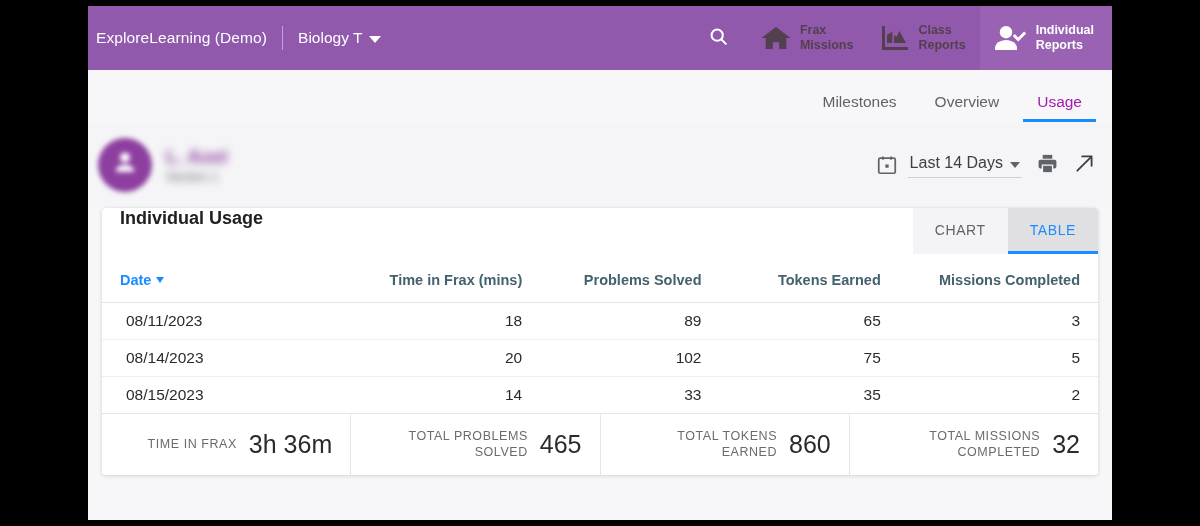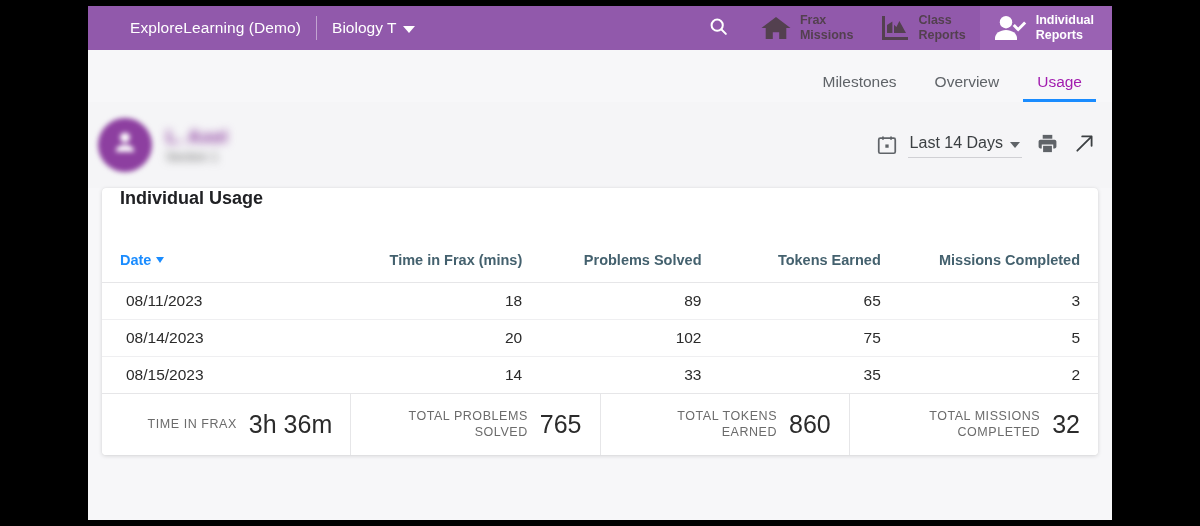--- a/index.html
+++ b/index.html
@@ -17,26 +17,25 @@
     position: absolute;
     left: 88px; top: 6px;
     width: 1024px; height: 514px;
     background: #f7f7f9;
     overflow: hidden;
   }
 
   
   #topbar {
     position: relative;
-    height: 44px;
+    height: 64px;
     background: #9159ab;
     display: flex;
     align-items: stretch;
     color: #fff;
-    padding-left: 34px;
   }
   .brand-zone {
     display: flex; align-items: center;
     padding-left: 8px;
     flex: 1 1 auto;
     min-width: 0;
   }
   .brand-name {
     font-size: 15.5px;
     color: #ffffff;
@@ -377,20 +376,24 @@
           </svg>
         </span>
       </span>
     </div>
   </div>
 
   <div id="usage-card">
 
     <div class="card-head">
       <span class="card-title">Individual Usage</span>
+      <div class="view-toggle">
+        <div class="toggle-btn">CHART</div>
+        <div class="toggle-btn active">TABLE</div>
+      </div>
     </div>
 
     <table class="usage-table">
       <colgroup>
         <col style="width:26%">
           <col style="width:18%">
           <col style="width:18%">
           <col style="width:18%">
           <col style="width:20%">
       </colgroup>
@@ -431,21 +434,21 @@
     </table>
 
     <div class="summary-row">
       <div class="summary-cell">
         <span class="summary-label">TIME IN FRAX</span>
         <span class="summary-value">3h 36m</span>
       </div>
       <div class="summary-cell">
         <span class="summary-label">TOTAL PROBLEMS
 SOLVED</span>
-        <span class="summary-value">765</span>
+        <span class="summary-value">465</span>
       </div>
       <div class="summary-cell">
         <span class="summary-label">TOTAL TOKENS
 EARNED</span>
         <span class="summary-value">860</span>
       </div>
       <div class="summary-cell">
         <span class="summary-label">TOTAL MISSIONS
 COMPLETED</span>
         <span class="summary-value">32</span>

